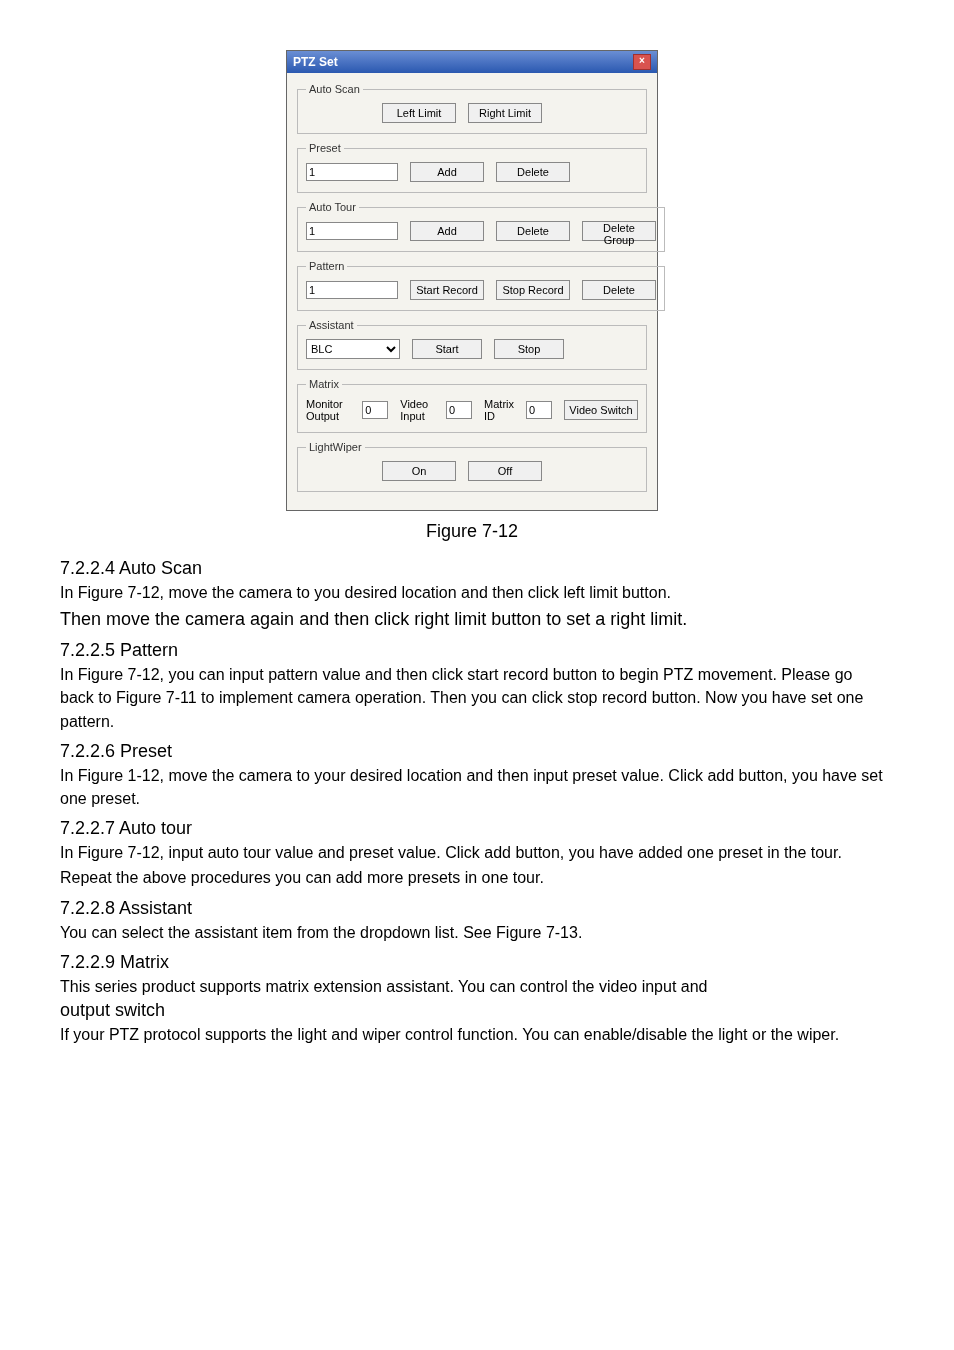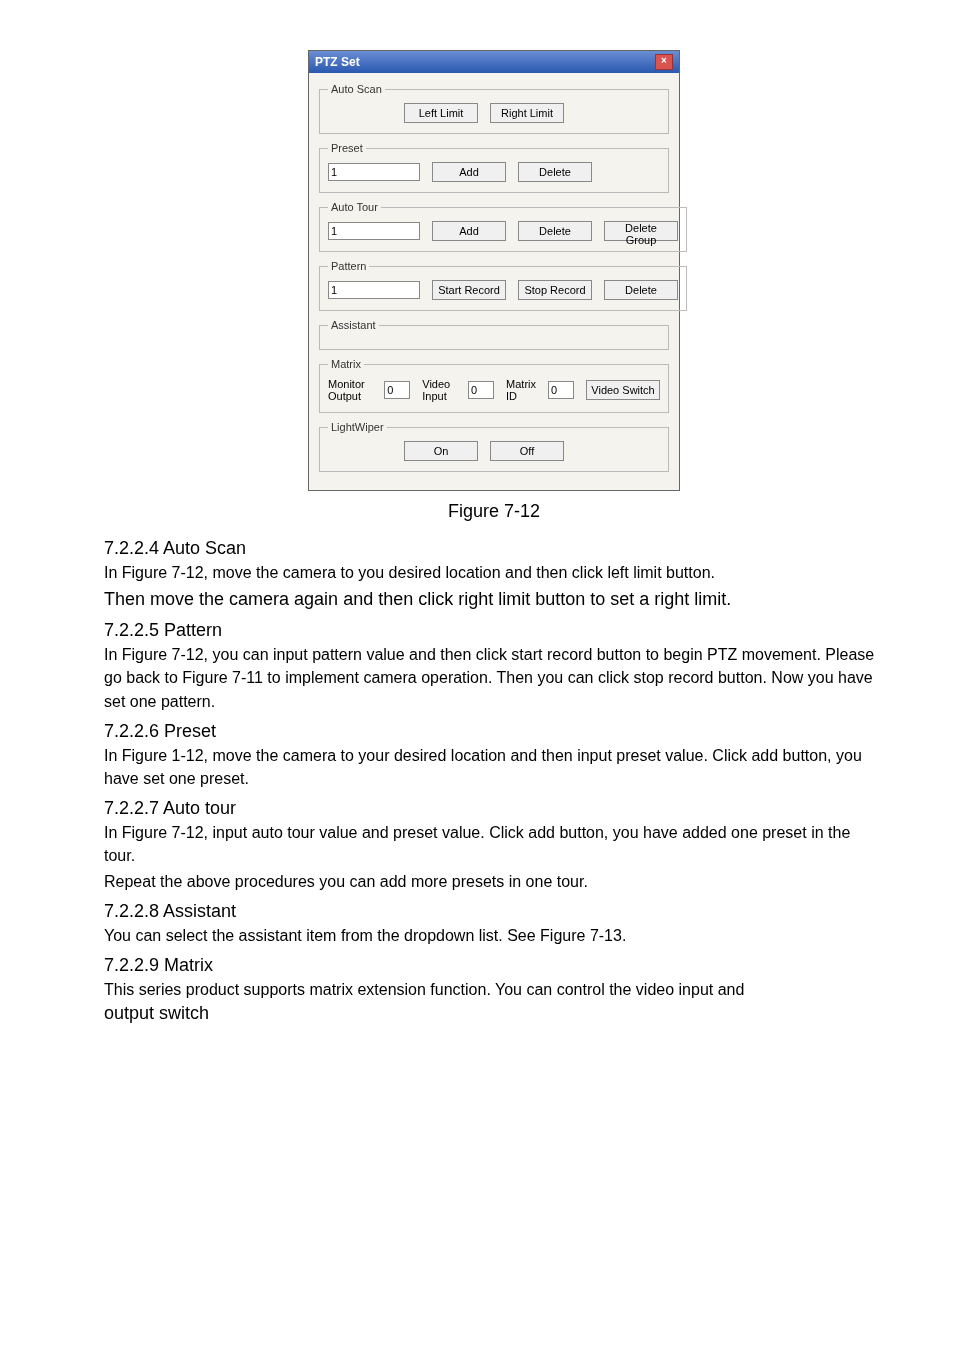--- a/index.html
+++ b/index.html
@@ -4,21 +4,21 @@
 <style>
   html, body {
     margin: 0;
     padding: 0;
     background: #fff;
     font-family: Arial, Helvetica, sans-serif;
     color: #000;
     width: 954px;
   }
   .page {
-    padding: 50px 70px 80px 104px;
+    padding: 50px 70px 80px 60px;
   }
   .dialog-wrap {
     display: flex;
     justify-content: center;
     margin-bottom: 10px;
   }
   .dialog {
     width: 370px;
     border: 1px solid #666;
     background: #f4f3ee;
@@ -166,20 +166,27 @@
           <div class="row">
             <input class="txt w80" value="1" style="">
             <button class="btn">Start Record</button>
             <button class="btn">Stop Record</button>
             <button class="btn">Delete</button>
           </div>
         </fieldset>
 
         <fieldset class="group">
           <legend>Assistant</legend>
+          <div class="row">
+            <select class="sel">
+              <option>BLC</option>
+            </select>
+            <button class="btn small">Start</button>
+            <button class="btn small">Stop</button>
+          </div>
         </fieldset>
 
         <fieldset class="group">
           <legend>Matrix</legend>
           <div class="row">
             <span class="lbl">Monitor Output</span>
             <input class="txt w20" value="0" style="">
             <span class="lbl">Video Input</span>
             <input class="txt w20" value="0" style="">
             <span class="lbl">Matrix ID</span>
@@ -213,17 +220,18 @@
   <div class="body-text">In Figure 1-12, move the camera to your desired location and then input preset value. Click add button, you have set one preset.</div>
 
   <div class="h-num">7.2.2.7  Auto tour</div>
   <div class="body-text">In Figure 7-12, input auto tour value and preset value. Click add button, you have added one preset in the tour.</div>
   <div class="body-text">Repeat the above procedures you can add more presets in one tour.</div>
 
   <div class="h-num">7.2.2.8  Assistant</div>
   <div class="body-text">You can select the assistant item from the dropdown list. See Figure 7-13.</div>
 
   <div class="h-num">7.2.2.9  Matrix</div>
-  <div class="body-text">This series product supports matrix extension function. You can control the video input and</div>
+  <div class="body-text">This series product supports matrix extension assistant. You can control the video input and</div>
   <div class="out-switch">output switch</div>
 
+  <div class="body-text">If your PTZ protocol supports the light and wiper control function. You can enable/disable the light or the wiper.</div>
 
 </div>
 
 </body></html>

